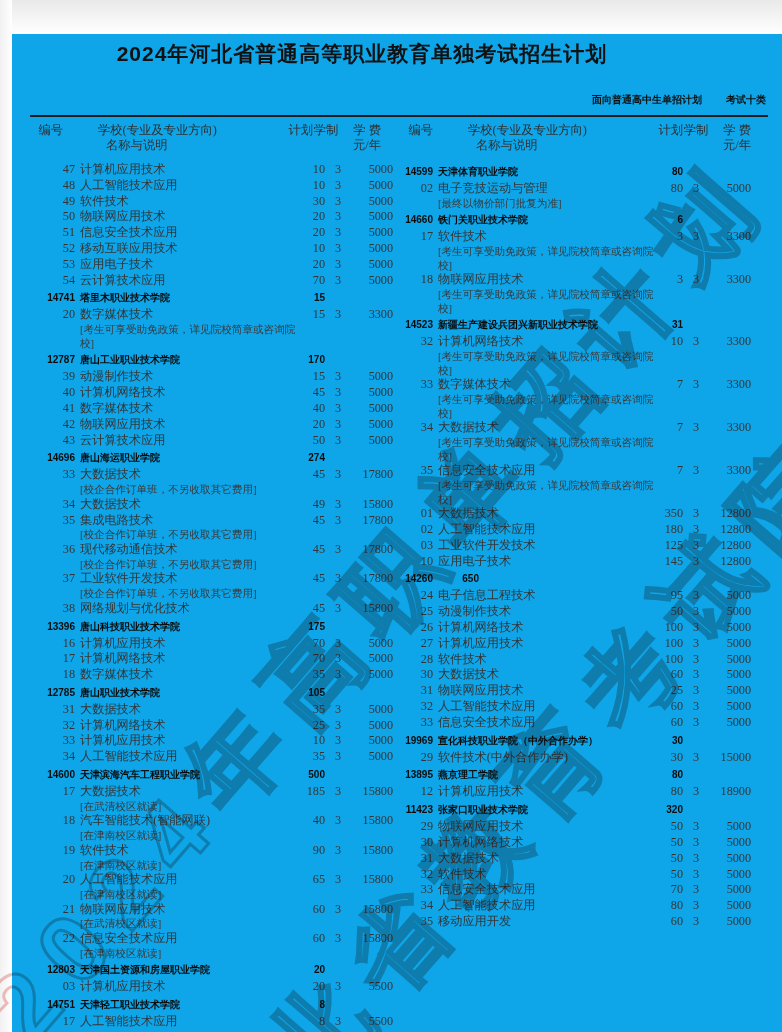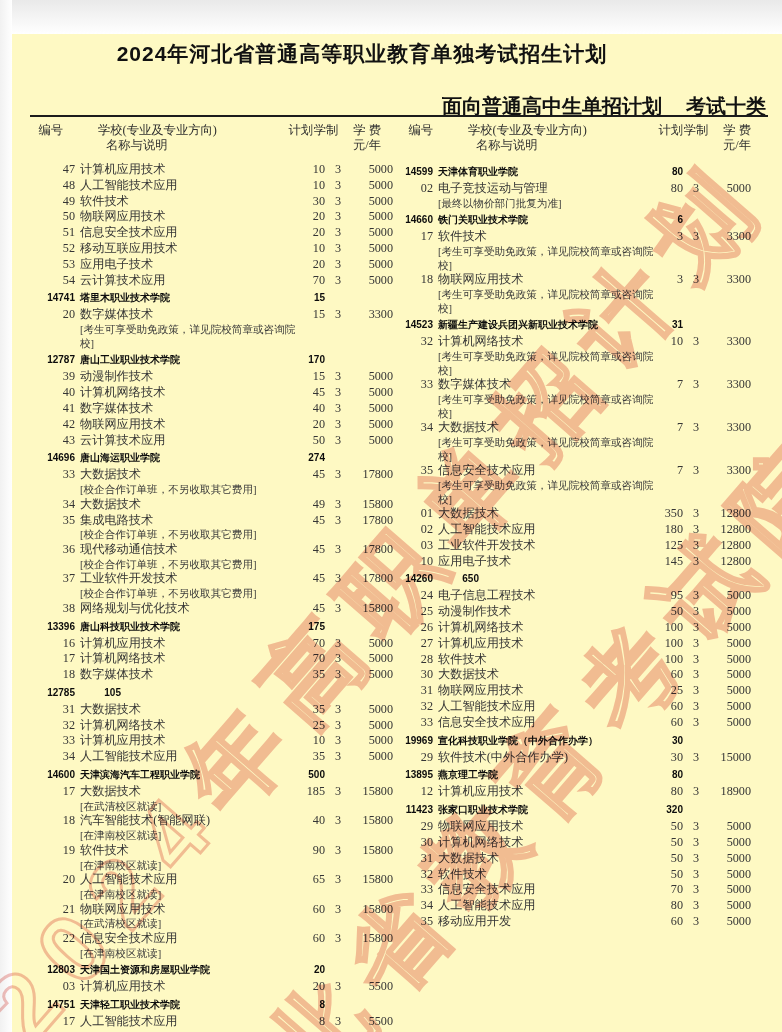--- a/index.html
+++ b/index.html
@@ -1,27 +1,27 @@
 <!DOCTYPE html>
 <html><head>
 <meta charset="utf-8">
 <style>
   html,body{margin:0;padding:0;background:#fff;}
-  .page{position:relative;width:782px;height:1032px;background:#fef9c3;overflow:hidden;
+  .page{position:relative;width:782px;height:1032px;background:#0ea5e9;overflow:hidden;
         font-family:"Liberation Serif","DejaVu Serif",serif;color:#333;}
   .edge-top{position:absolute;left:0;top:0;right:0;height:34px;
             background:linear-gradient(#e9e9e9,#ffffff);}
   .edge-left{position:absolute;left:0;top:0;bottom:0;width:12px;
              background:linear-gradient(to right,#f1f1f1,#ffffff);}
   .title{position:absolute;left:0;top:40px;width:724px;margin:0;text-align:center;
          font-family:"Liberation Sans","DejaVu Sans",sans-serif;font-weight:bold;
          font-size:21px;letter-spacing:1px;color:#111;}
   .subtitle{position:absolute;top:93px;right:16px;
             font-family:"Liberation Sans","DejaVu Sans",sans-serif;font-weight:bold;
-            font-size:20px;color:#111;}
+            font-size:10px;color:#111;}
   .subtitle .gap{display:inline-block;width:24px;}
   .rule{position:absolute;left:30px;top:115px;width:738px;height:2px;background:#1c1c1c;}
 
   .hdr{position:absolute;top:123px;display:flex;align-items:flex-start;
        font-size:12.3px;line-height:15px;color:#2f2f2f;width:351px;}
   .hdr-left{left:30px;} .hdr-right{left:400px;}
   .c-no{width:33px;text-align:right;flex:none;}
   .c-name{flex:1 1 auto;margin-left:5px;min-width:0;}
   .c-plan{width:46px;text-align:right;flex:none;}
   .c-yr{width:26px;text-align:center;flex:none;}
@@ -280,20 +280,21 @@
       </div>
       <div class="row">
         <span class="c-no">18</span>
         <span class="c-name">数字媒体技术</span>
         <span class="c-plan">35</span>
         <span class="c-yr">3</span>
         <span class="c-fee">5000</span>
       </div>
       <div class="row school">
         <span class="c-no">12785</span>
+        <span class="c-name">唐山职业技术学院</span>
         <span class="c-plan">105</span>
         <span class="c-yr"></span>
         <span class="c-fee"></span>
       </div>
       <div class="row">
         <span class="c-no">31</span>
         <span class="c-name">大数据技术</span>
         <span class="c-plan">35</span>
         <span class="c-yr">3</span>
         <span class="c-fee">5000</span>

